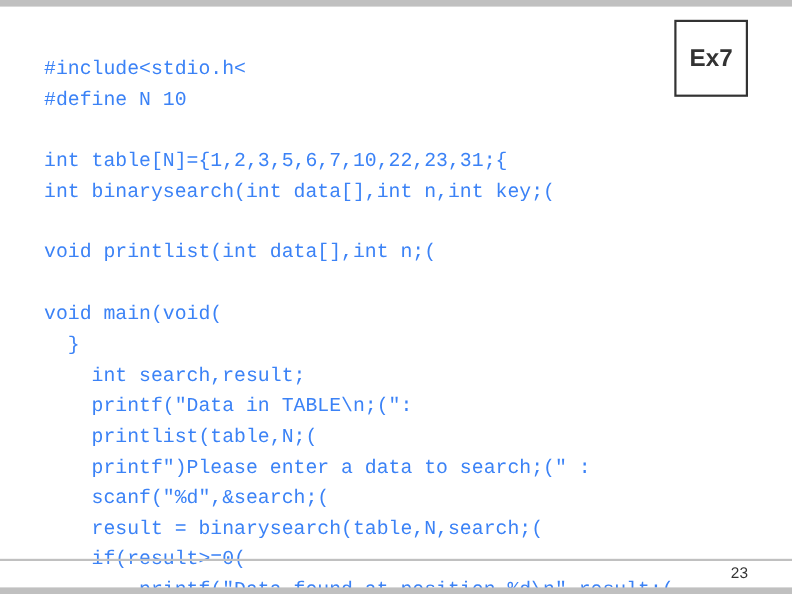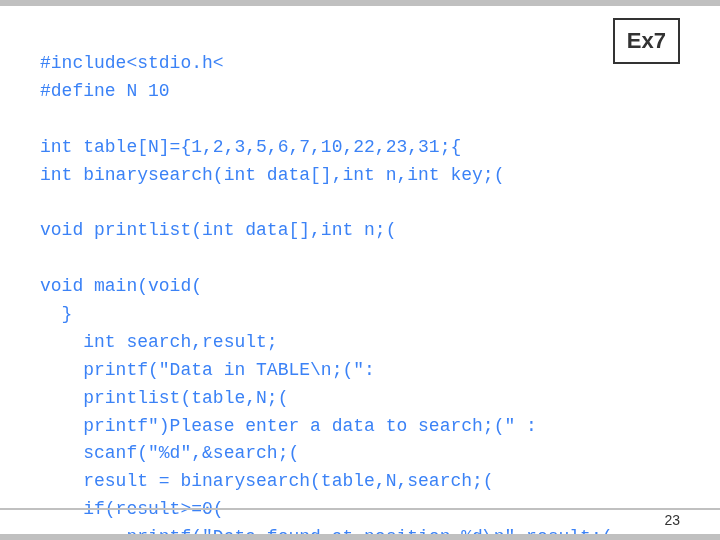--- a/index.html
+++ b/index.html
@@ -40,21 +40,21 @@
       right: 0;
       height: 6px;
       background: #c0c0c0;
     }
 
     .ex-badge {
       position: absolute;
       top: 18px;
       right: 40px;
       border: 2px solid #333;
-      padding: 8px 12px;
+      padding: 20px 12px;
       font-size: 22px;
       font-weight: bold;
       font-family: Arial, sans-serif;
       color: #333;
       text-align: center;
     }
 
     .code-block {
       margin-top: 20px;
       font-size: 18px;

